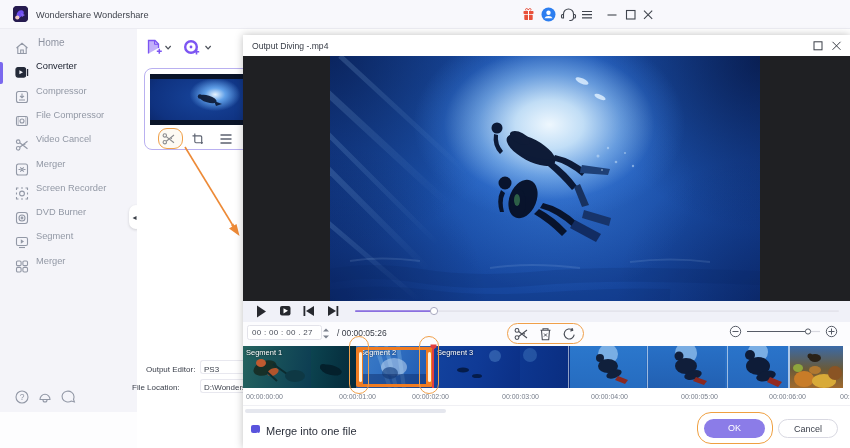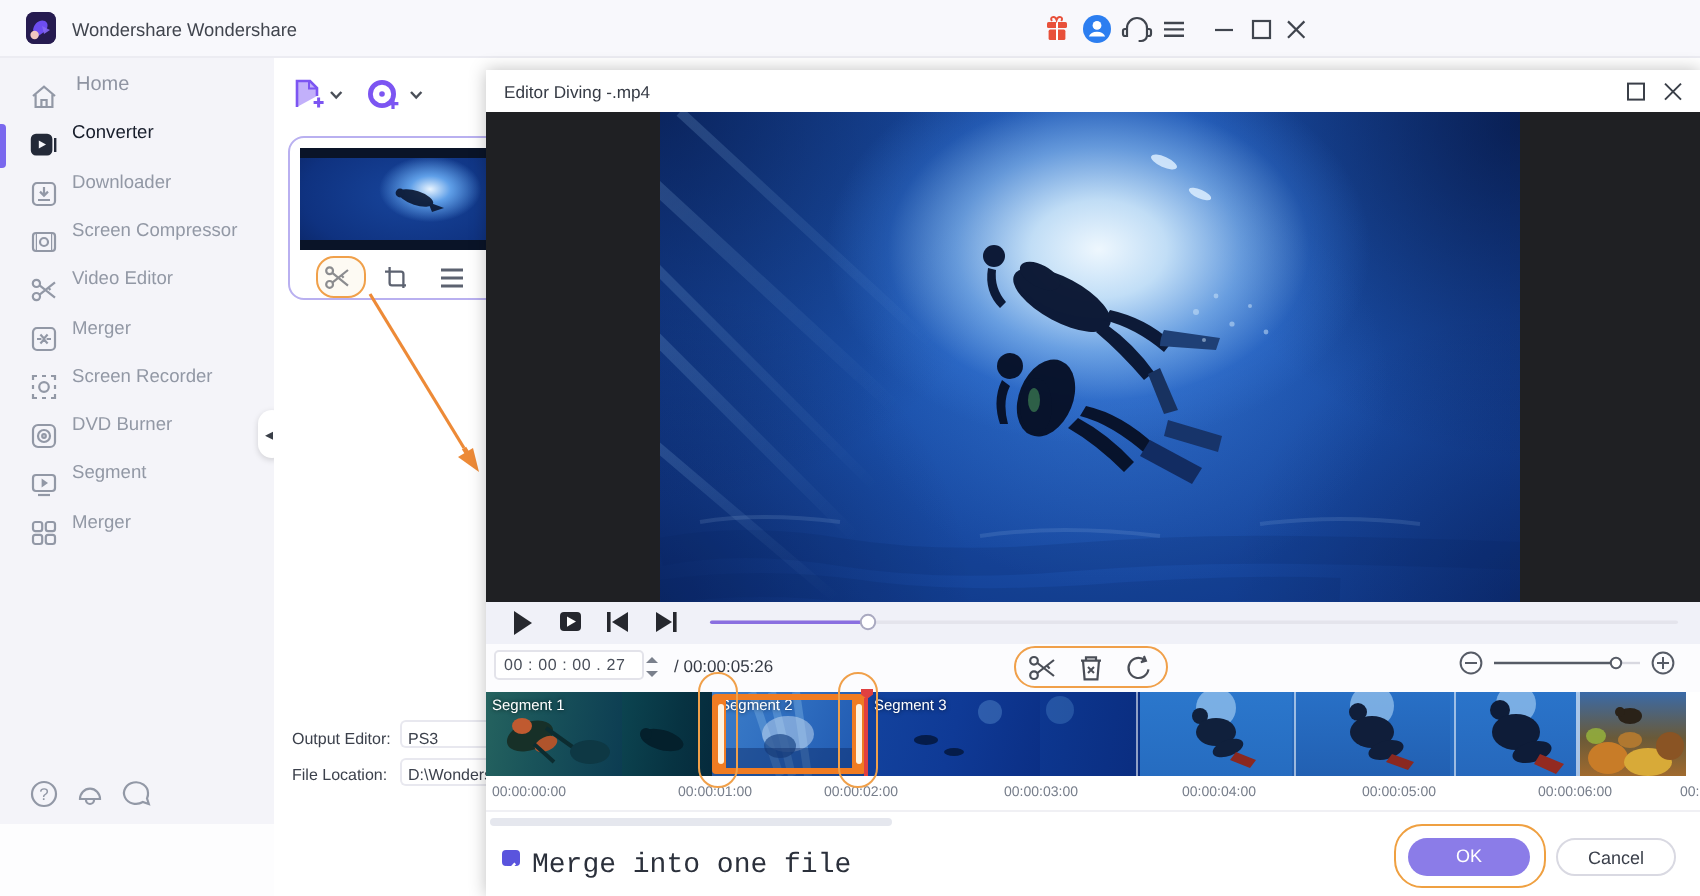--- a/index.html
+++ b/index.html
@@ -47,21 +47,21 @@
 }
 
 #crow1 { left:243px; top:301px; width:607px; height:21px; background:#f0f1f8; }
 #crow2 { left:243px; top:322px; width:607px; height:24px; background:#fcfcfe; }
 #timeline { left:243px; top:346px; width:607px; height:54px; background:#0d3a6a; overflow:hidden; }
 #tstamps { left:243px; top:388px; width:607px; height:17px; background:#fff; }
 .ts { position:absolute; top:5px; font-size:7px; color:#767d8a; }
 #dbottom { left:243px; top:405px; width:607px; height:43px; background:#fff; border-top:1px solid #f0f0f4; }
 #scrollthumb { left:245px; top:409px; width:201px; height:4px; border-radius:2px; background:#e5e7ee; }
 #chk { left:251px; top:424.5px; width:8.5px; height:8.5px; background:#5a54dd; border-radius:2px; }
-#chklb { left:266px; top:424.5px; font-size:14px; color:#2b303b;font-family:Liberation Mono, monospace; }
+#chklb { left:266px; top:424.5px; font-size:11px; color:#2b303b; }
 .btn { position:absolute; top:419px; height:19px; border-radius:9.5px; font-size:9px; text-align:center; line-height:18px; }
 #okbtn { left:704px; width:61px; background:#8b7ce8; color:#fff; }
 #cancelbtn { left:778px; width:60px; background:#fff; border:1px solid #d9d9e2; color:#3a3f4a; }
 </style>
 </head>
 <body>
 <div class="abs" id="titlebar"></div>
 <div class="abs" id="logo">
  <svg width="15" height="16" viewBox="0 0 15 16">
       <rect width="15" height="16" rx="4" fill="#261b50"></rect>
@@ -153,27 +153,27 @@
 </svg>
 </div>
 <div class="abs" id="activebar"></div>
 <div class="abs sitem" style="top:37px">
     <span class="lb" style="position:absolute;left:38px;font-size:10px;color:#8f94a2">Home</span>
   </div>
 <div class="abs sitem active" style="top:61px">
     <span class="lb">Converter</span>
   </div>
 <div class="abs sitem" style="top:86px">
-    <span class="lb">Downloader</span>
+    <span class="lb">Compressor</span>
   </div>
 <div class="abs sitem" style="top:110px">
-    <span class="lb">Screen Compressor</span>
+    <span class="lb">File Compressor</span>
   </div>
 <div class="abs sitem" style="top:134px">
-    <span class="lb">Video Editor</span>
+    <span class="lb">Video Cancel</span>
   </div>
 <div class="abs sitem" style="top:158.5px">
     <span class="lb">Merger</span>
   </div>
 <div class="abs sitem" style="top:182.5px">
     <span class="lb">Screen Recorder</span>
   </div>
 <div class="abs sitem" style="top:207px">
     <span class="lb">DVD Burner</span>
   </div>
@@ -232,26 +232,26 @@
 
 <svg class="abs" style="left:180px;top:142px" width="65" height="100" viewBox="0 0 65 100">
  <path d="M5 5 L52 82" stroke="#ed8a37" stroke-width="1.6" fill="none"></path>
  <path d="M59.5 94 L49 86.5 L56.5 82 Z" fill="#ed8a37"></path>
  <path d="M52 82 L56 88.5" stroke="#ed8a37" stroke-width="2.5"></path>
 </svg>
 
 <div class="abs" style="left:146px;top:364.5px;font-size:8px;color:#3c414c">Output Editor:</div>
 <div class="abs" style="left:200px;top:360px;width:43px;height:14px;border:1px solid #e8e8ef;border-radius:3px 0 0 3px;border-right:none;background:#fff"></div>
 <div class="abs" style="left:204px;top:364.5px;font-size:8px;color:#3c414c">PS3</div>
-<div class="abs" style="left:146px;top:383px;font-size:8px;color:#3c414c">File Location:</div>
+<div class="abs" style="left:132px;top:383px;font-size:8px;color:#3c414c">File Location:</div>
 <div class="abs" style="left:200px;top:378.5px;width:43px;height:14px;border:1px solid #e8e8ef;border-radius:3px 0 0 3px;border-right:none;background:#fff"></div>
 <div class="abs" style="left:204px;top:383px;font-size:8px;color:#3c414c;white-space:nowrap">D:\Wonders</div>
 <div class="abs" id="dialog"></div>
 <div class="abs" id="dtitle">
-    <span>Editor Diving -.mp4</span>
+    <span>Output Diving -.mp4</span>
  <svg style="position:absolute;left:570px;top:6px" width="32" height="10" viewBox="0 0 32 10" fill="none" stroke="#3a3f48" stroke-width="1">
   <rect x="1" y="0.8" width="8" height="8"></rect>
   <path d="M19.5 0.8 l8 8 M27.5 0.8 l-8 8"></path>
  </svg>
 </div>
 <div class="abs" id="video">
     <div id="scene">
  <svg style="position:absolute;left:0;top:0" width="430" height="245" viewBox="0 0 430 245">
   <defs>
    <linearGradient id="streak" x1="0" y1="0" x2="1" y2="1">

